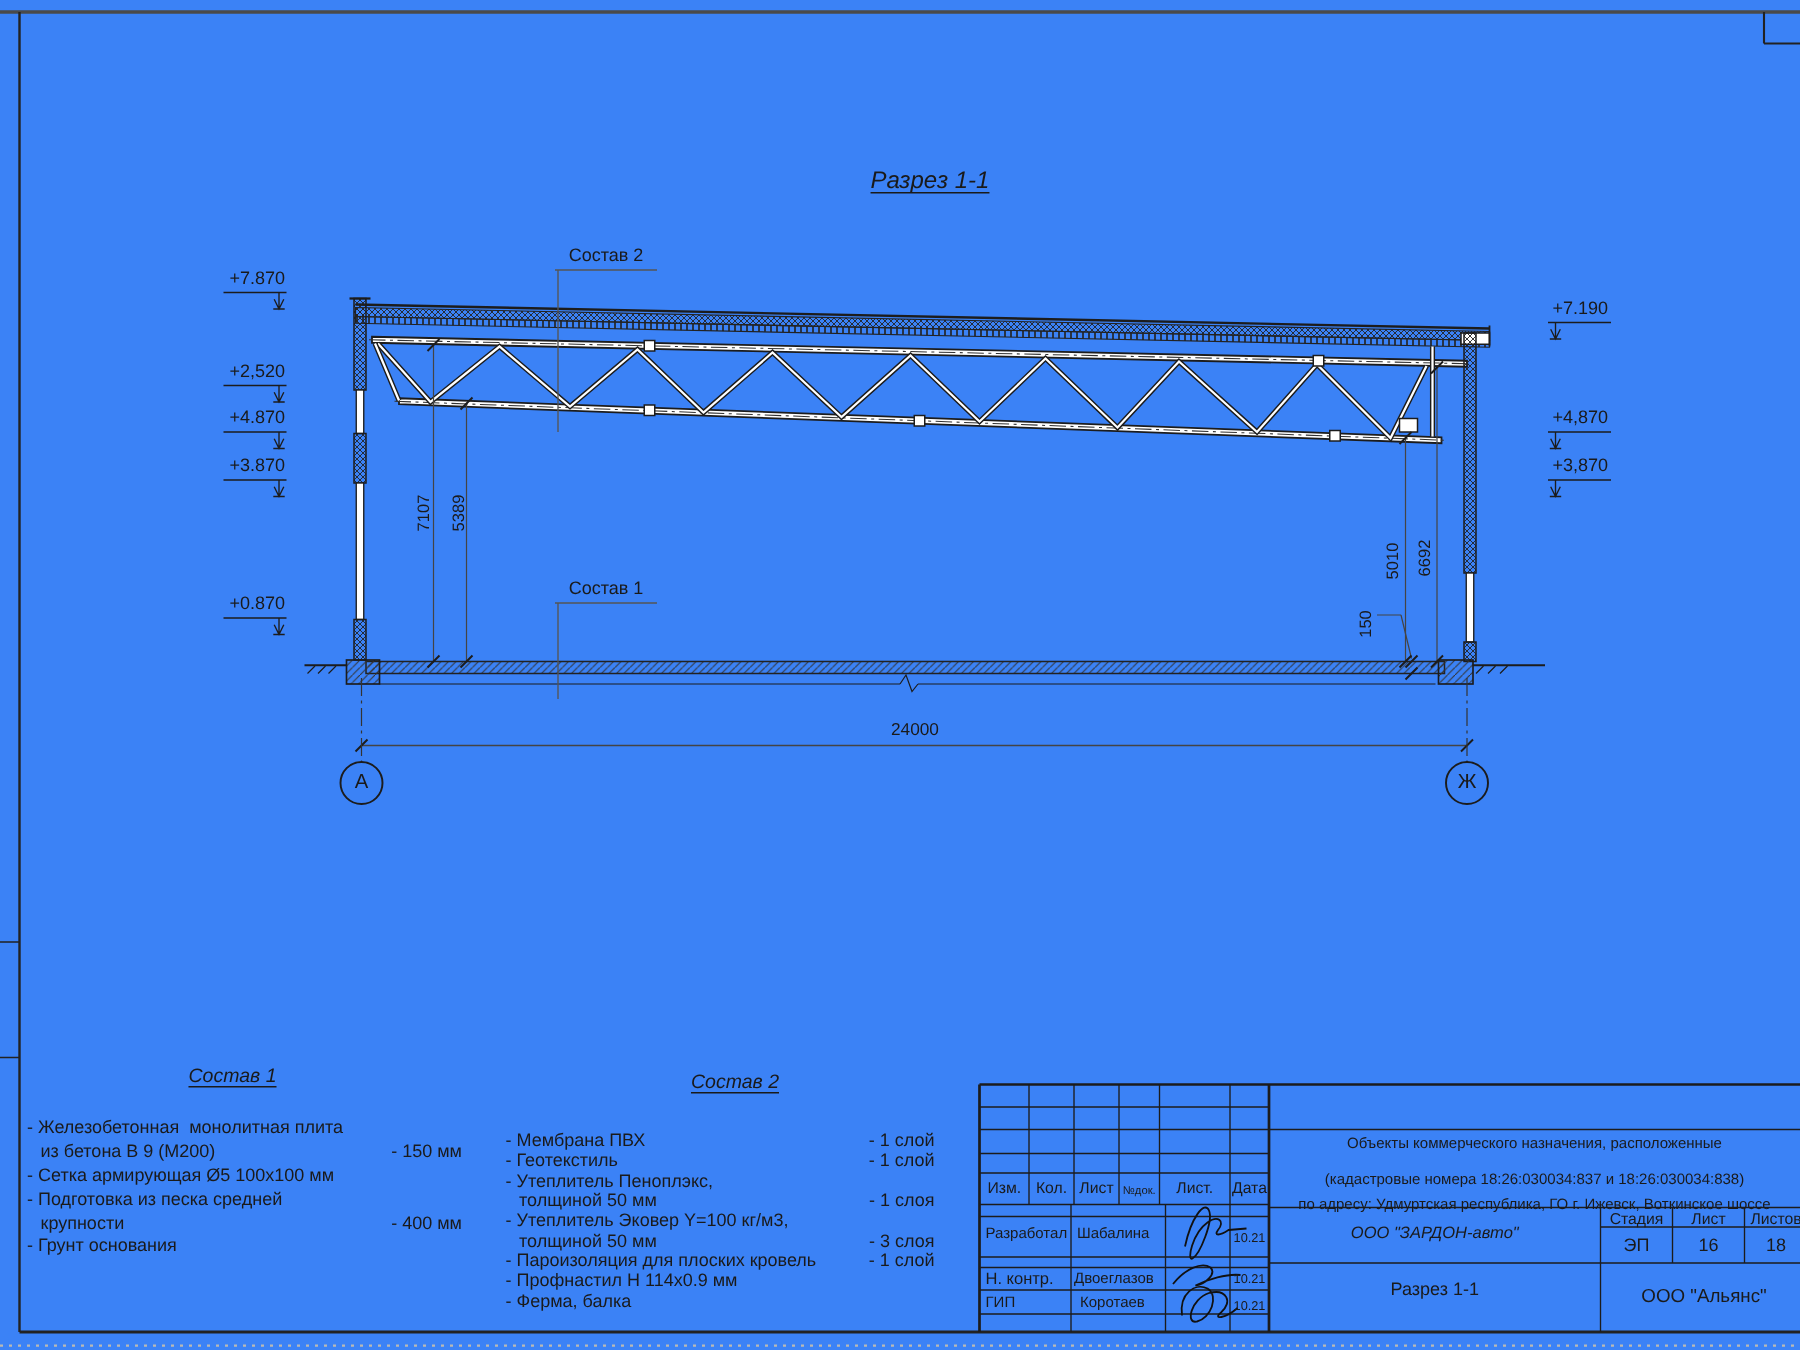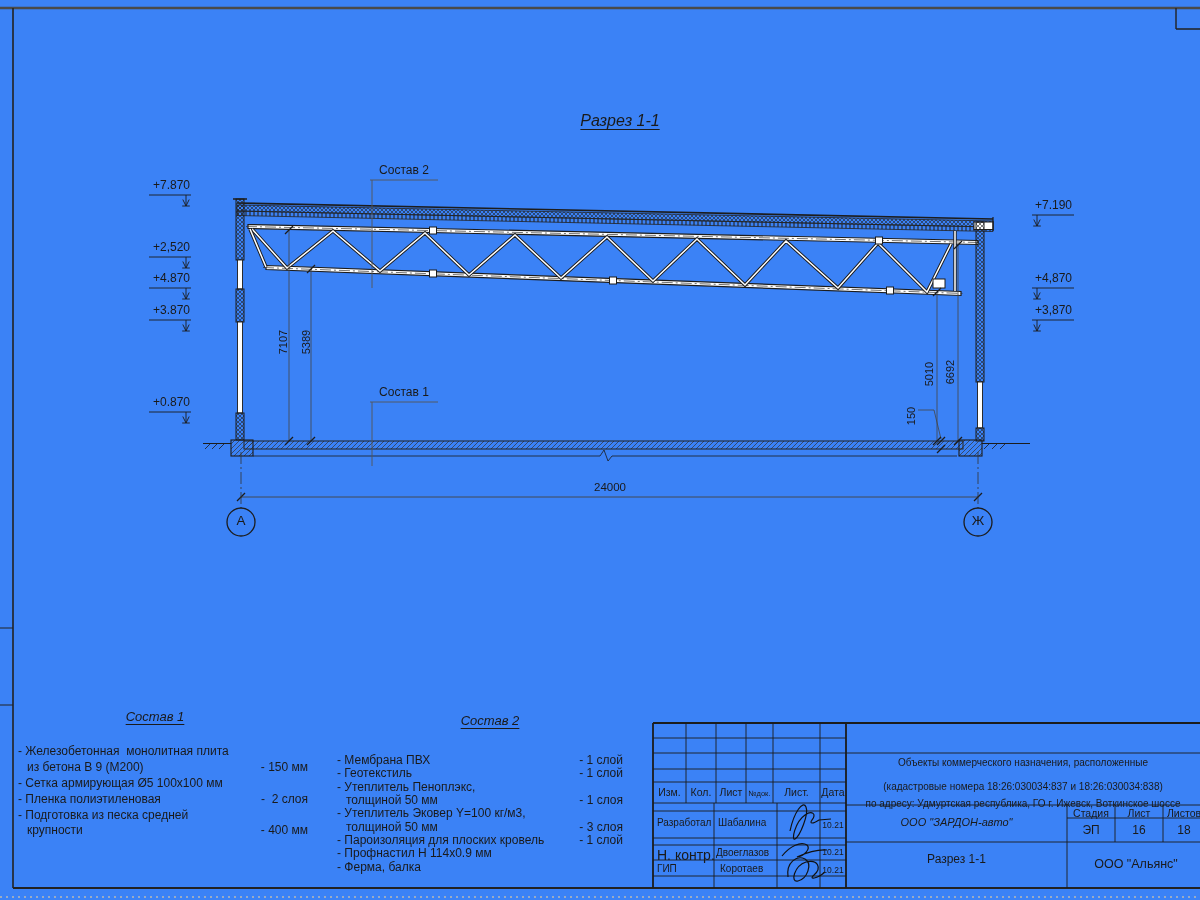--- a/index.html
+++ b/index.html
@@ -201,30 +201,30 @@
       </div>
     <div class="lrow">
         <span class="lt ind">из бетона В 9 (М200)</span>
         <span class="lv">- 150 мм</span>
       </div>
     <div class="lrow">
         <span class="lt">- Сетка армирующая Ø5 100х100 мм</span>
         <span class="lv"></span>
       </div>
     <div class="lrow">
-        <span class="lt">- Пленка полиэтиленовая</span>
-        <span class="lv">-  2 слоя</span>
-      </div>
-    <div class="lrow">
         <span class="lt">- Подготовка из песка средней</span>
         <span class="lv"></span>
       </div>
     <div class="lrow">
         <span class="lt ind">крупности</span>
         <span class="lv">- 400 мм</span>
+      </div>
+    <div class="lrow">
+        <span class="lt">- Грунт основания</span>
+        <span class="lv"></span>
       </div>
   </div>
 
   <div class="t c it ul" style="left:453px;top:714px;width:74px;font-size:13px;">Состав 2</div>
   <div class="list s2" style="left:337px;top:753px;width:286px;">
     <div class="lrow">
         <span class="lt">- Мембрана ПВХ</span>
         <span class="lv">- 1 слой</span>
       </div>
     <div class="lrow">
@@ -269,21 +269,21 @@
   <div class="tbt c" style="left:686px;top:786px;width:30px;font-size:10.5px;">Кол.</div>
   <div class="tbt c" style="left:716px;top:786px;width:30px;font-size:10.5px;">Лист</div>
   <div class="tbt c" style="left:746px;top:789px;width:27px;font-size:7.5px;">№док.</div>
   <div class="tbt c" style="left:773px;top:786px;width:47px;font-size:10.5px;">Лист.</div>
   <div class="tbt c" style="left:820px;top:786px;width:26px;font-size:10.5px;">Дата</div>
 
   <div class="tbt" style="left:657px;top:817px;font-size:10px;">Разработал</div>
   <div class="tbt" style="left:718px;top:817px;font-size:10px;">Шабалина</div>
   <div class="tbt c" style="left:820px;top:820px;width:26px;font-size:8.5px;">10.21</div>
 
-  <div class="tbt" style="left:657px;top:847px;font-size:14px;">Н. контр.</div>
+  <div class="tbt" style="left:657px;top:847px;font-size:11px;">Н. контр.</div>
   <div class="tbt" style="left:716px;top:847px;font-size:10px;">Двоеглазов</div>
   <div class="tbt c" style="left:820px;top:847px;width:26px;font-size:8.5px;">10.21</div>
 
   <div class="tbt" style="left:657px;top:863px;font-size:10px;">ГИП</div>
   <div class="tbt" style="left:720px;top:863px;font-size:10px;">Коротаев</div>
   <div class="tbt c" style="left:820px;top:865px;width:26px;font-size:8.5px;">10.21</div>
 
   <div class="tbt c it" style="left:846px;top:816px;width:221px;font-size:11px;">ООО "ЗАРДОН-авто"</div>
 
   <div class="tbt c" style="left:1067px;top:807px;width:48px;font-size:10.5px;">Стадия</div>

